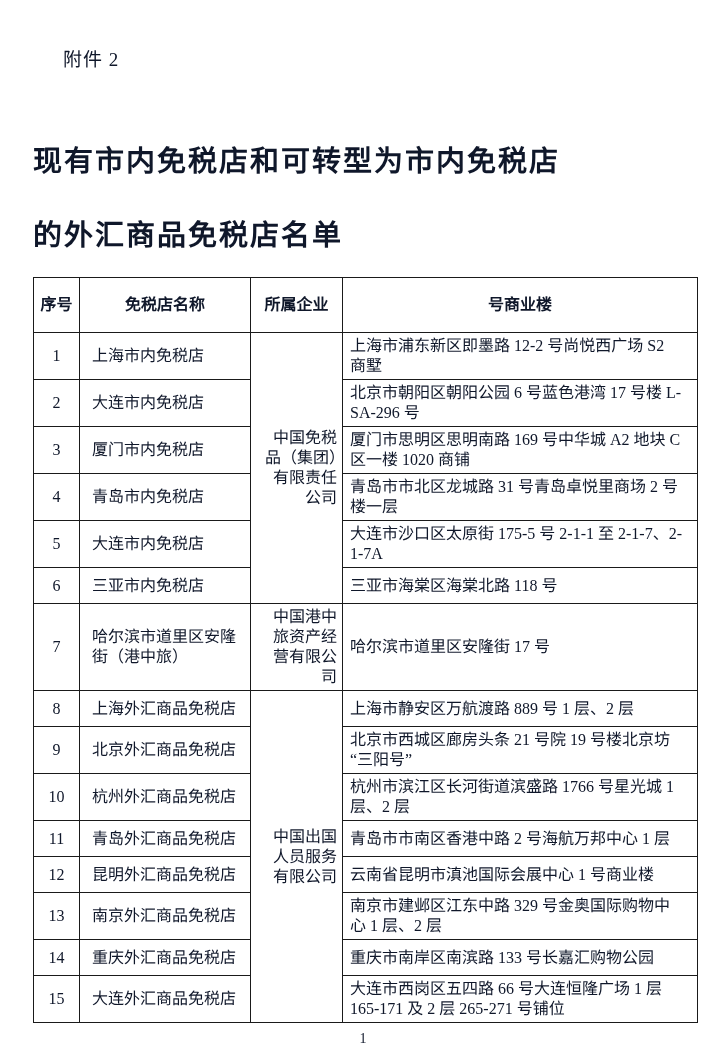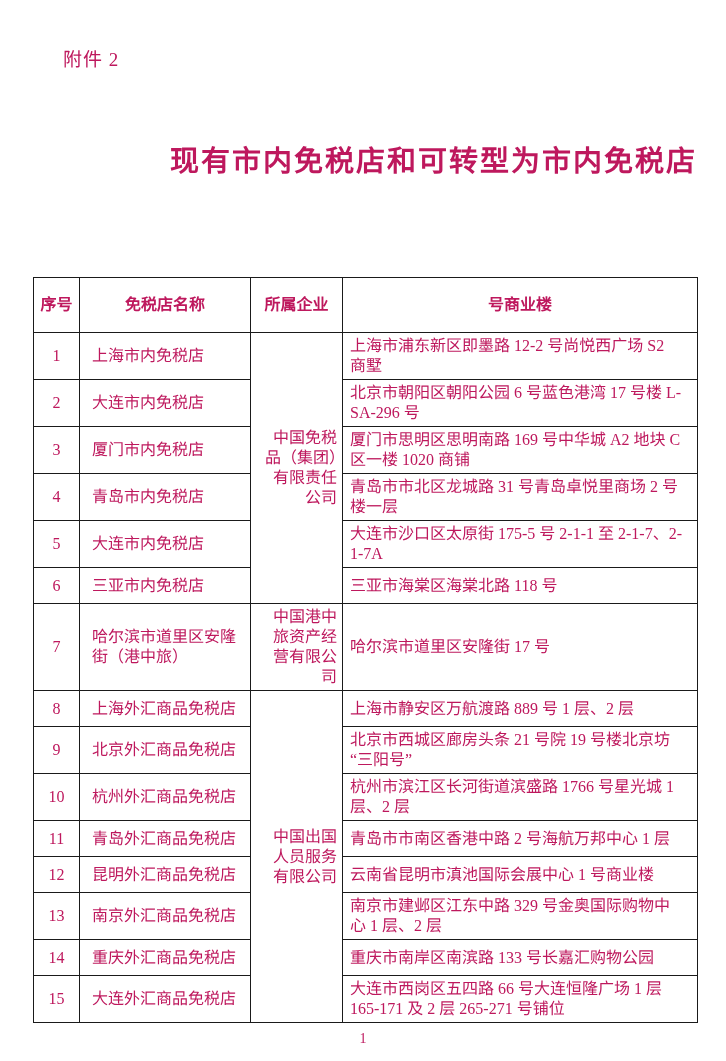--- a/index.html
+++ b/index.html
@@ -5,36 +5,36 @@
   html, body {
     margin: 0;
     padding: 0;
     background: #ffffff;
   }
   .page {
     position: relative;
     width: 726px;
     height: 1061px;
     background: #ffffff;
-    color: #be185d;
+    color: #0f172a;
     font-family: "Liberation Serif", serif;
     overflow: hidden;
   }
   .attachment-label {
     position: absolute;
     top: 44px;
     left: 63px;
     font-size: 19px;
     letter-spacing: 1px;
   }
   .doc-title {
     position: absolute;
     left: 33px;
     width: 664px;
-    text-align: right;
+    text-align: left;
     font-family: "Liberation Sans", sans-serif;
     font-weight: 700;
     font-size: 29px;
     letter-spacing: 2px;
     white-space: nowrap;
   }
   .doc-title.line1 { top: 137px; }
   .doc-title.line2 { top: 211px; }
 
   table.store-table {
@@ -97,20 +97,21 @@
   }
 </style>
 </head>
 <body>
 
 <div class="page">
 
   <div class="attachment-label">附件 2</div>
 
   <div class="doc-title line1">现有市内免税店和可转型为市内免税店</div>
+  <div class="doc-title line2">的外汇商品免税店名单</div>
 
   <table class="store-table">
     <colgroup>
       <col class="c-no">
       <col class="c-name">
       <col class="c-ent">
       <col class="c-addr">
     </colgroup>
     <thead>
       <tr>

